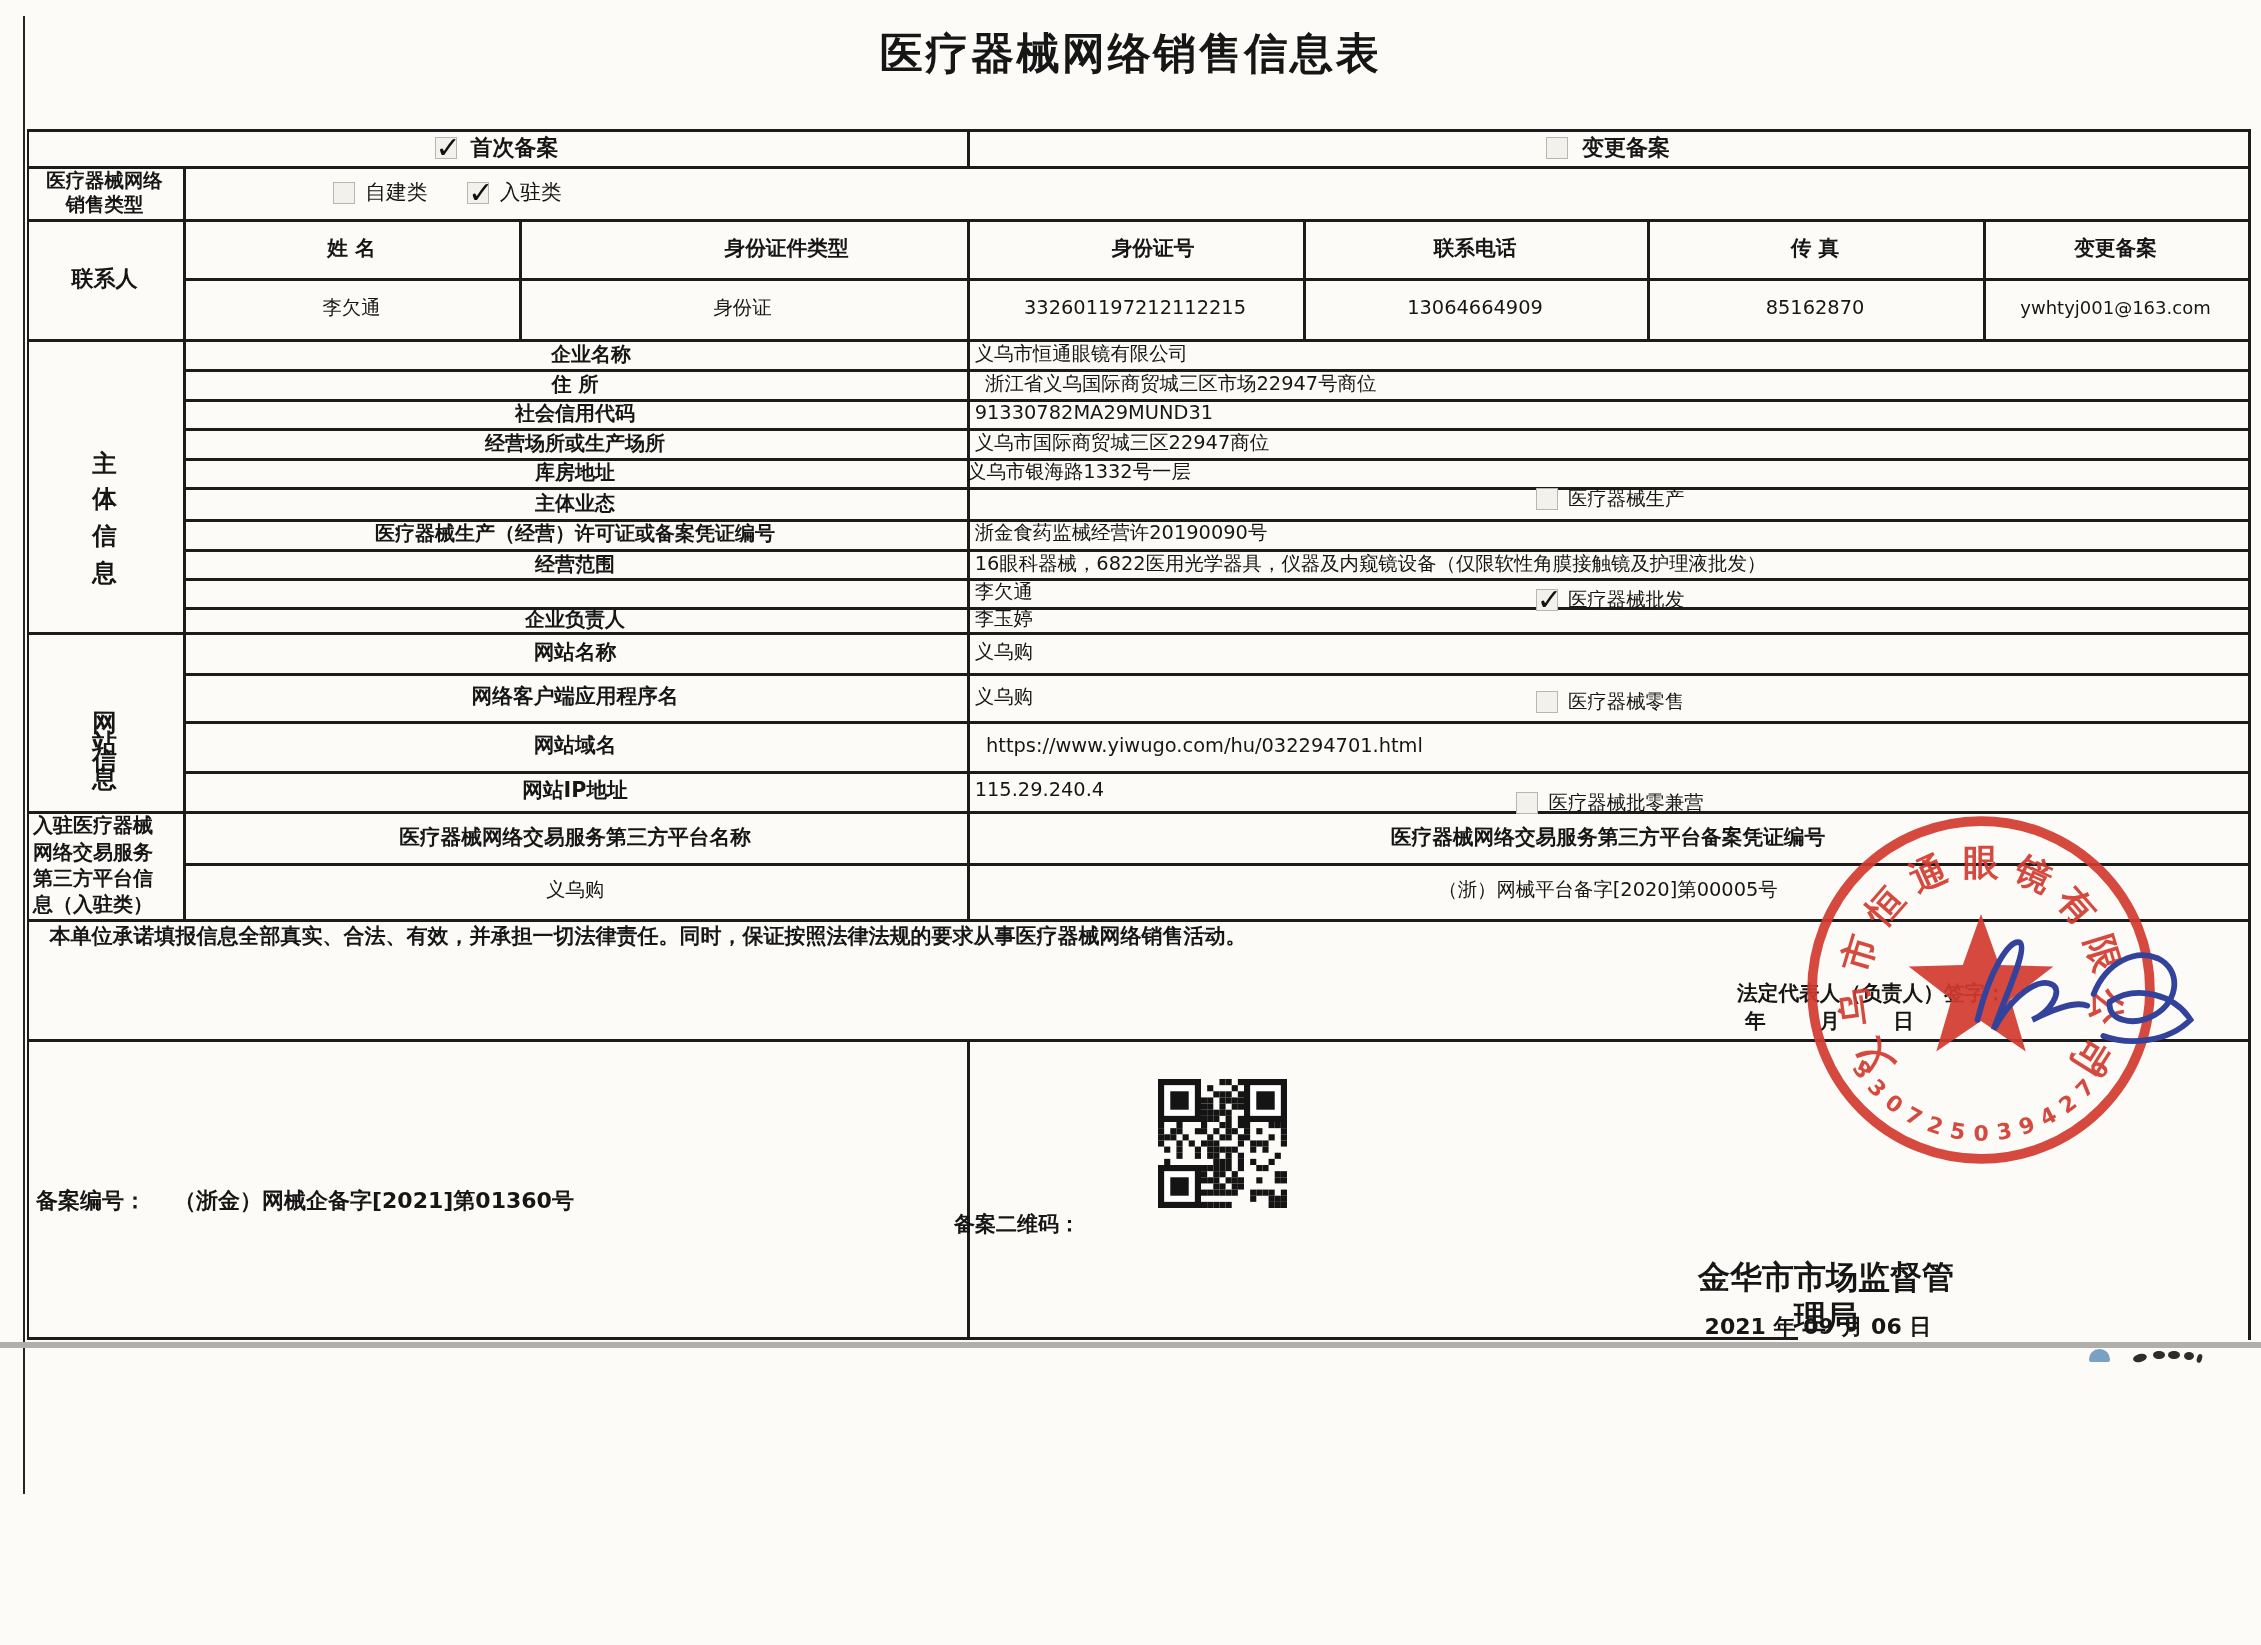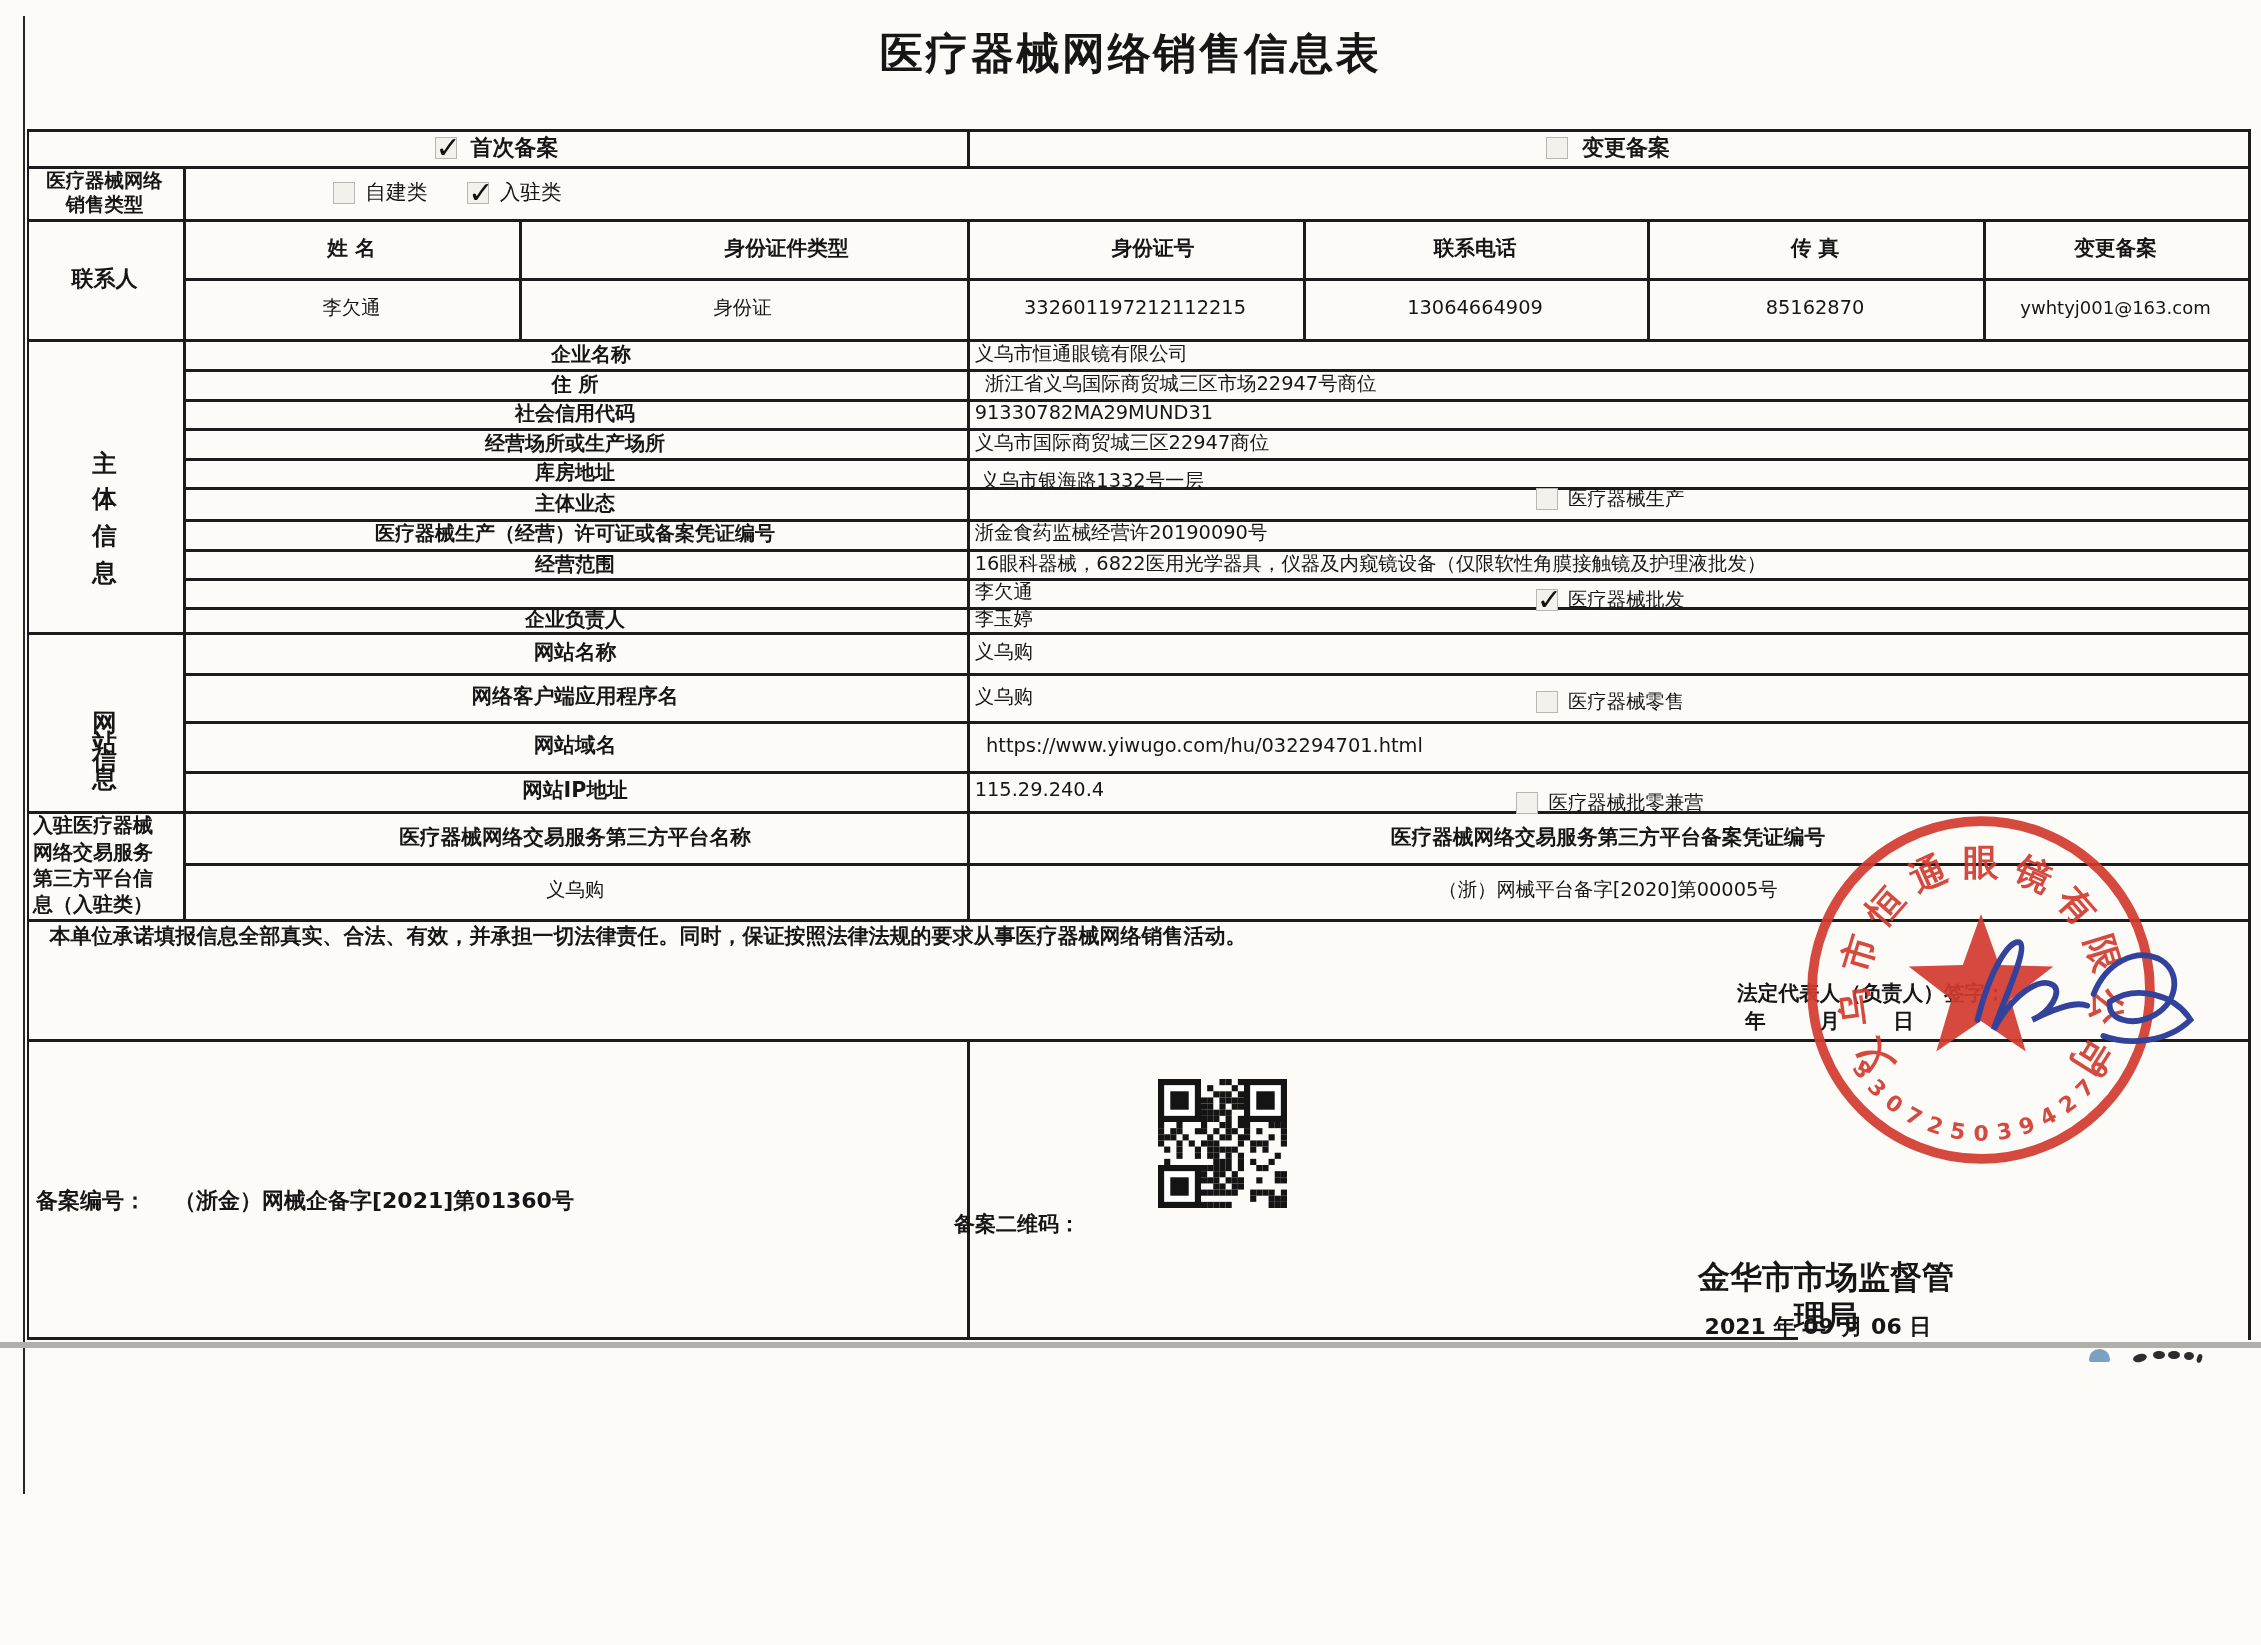--- a/index.html
+++ b/index.html
@@ -114,21 +114,21 @@
 
   <div class="cell c f31 b" style="left:183px;top:339px;width:784px;height:30px;margin-left:16px;">企业名称</div>
   <div class="cell f30" style="left:967px;top:339px;width:1282px;height:30px;padding-left:7.7px;">义乌市恒通眼镜有限公司</div>
   <div class="cell c f31 b" style="left:183px;top:369px;width:784px;height:30px;">住 所</div>
   <div class="cell f30" style="left:967px;top:369px;width:1282px;height:30px;padding-left:18px;">浙江省义乌国际商贸城三区市场22947号商位</div>
   <div class="cell c f31 b" style="left:183px;top:399px;width:784px;height:29px;">社会信用代码</div>
   <div class="cell f30" style="left:967px;top:399px;width:1282px;height:29px;padding-left:7.7px;">91330782MA29MUND31</div>
   <div class="cell c f31 b" style="left:183px;top:428px;width:784px;height:30px;">经营场所或生产场所</div>
   <div class="cell f30" style="left:967px;top:428px;width:1282px;height:30px;padding-left:7.7px;">义乌市国际商贸城三区22947商位</div>
   <div class="cell c f31 b" style="left:183px;top:458px;width:784px;height:29px;">库房地址</div>
-  <div class="cell f30" style="left:967px;top:458px;width:1282px;height:29px;padding-left:13px;margin-top:9px;">义乌市银海路1332号一层</div>
+  <div class="cell f30" style="left:967px;top:458px;width:1282px;height:29px;padding-left:0;">义乌市银海路1332号一层</div>
 
   <div class="cell c f31 b" style="left:183px;top:487px;width:784px;height:32px;">主体业态</div>
   <div class="cell f30" style="left:967px;top:487px;width:1282px;height:32px;padding-left:4px;gap:77px;flex-direction:column;">
     <span class="cbg">
       <span class="cb"></span>
       <span>医疗器械生产</span>
     </span>
     <span class="cbg">
       <span class="cb">
           <span class="tick">✓</span>

